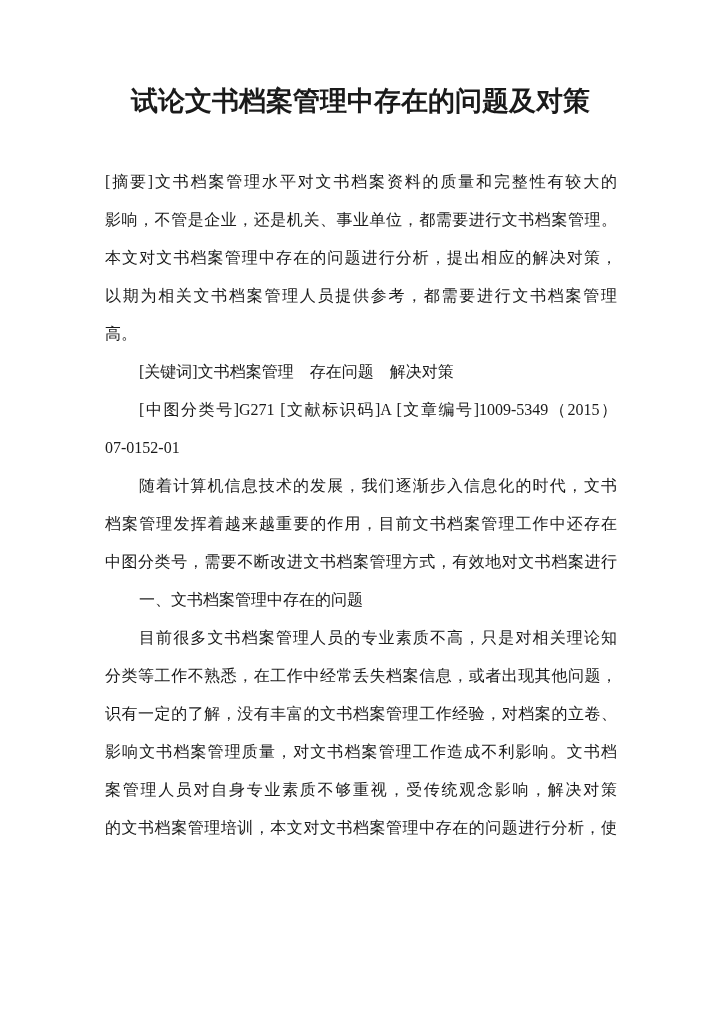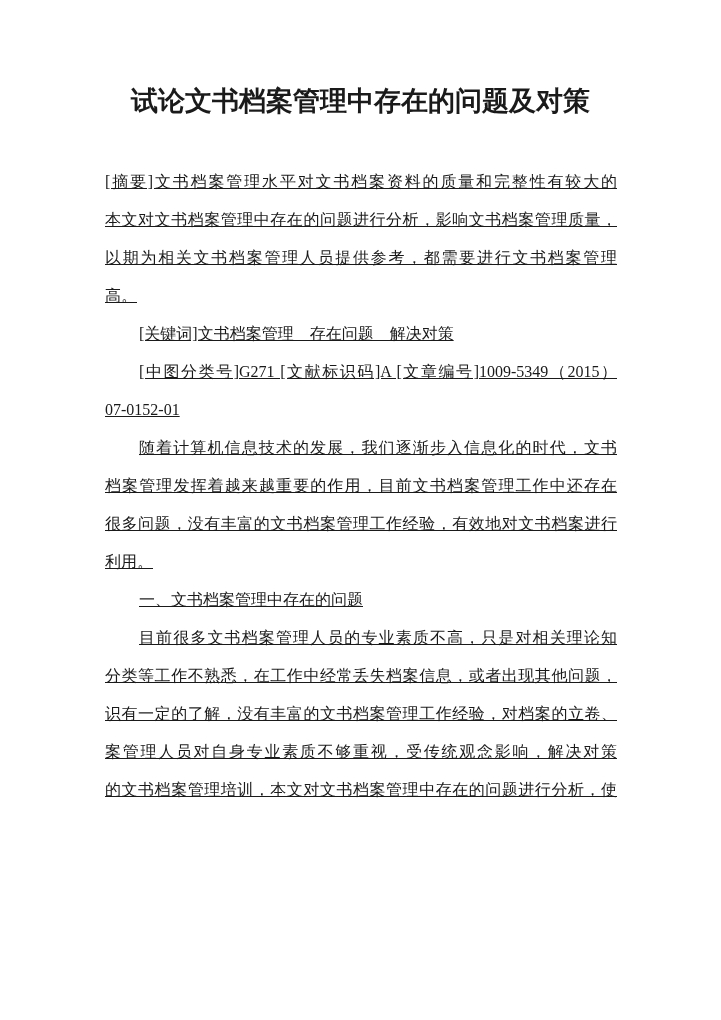--- a/index.html
+++ b/index.html
@@ -37,21 +37,20 @@
   .para {
     margin: 0;
     padding: 0;
   }
   .line {
     height: 38px;
     line-height: 38px;
     overflow: hidden;
     text-align: justify;
     text-align-last: justify;
-    text-decoration: underline;
   }
   .line.no-stretch {
     text-align: left;
     text-align-last: left;
   }
   .line.indent-first {
     text-indent: 34px;
   }
   .page-num {
     position: absolute;
@@ -66,43 +65,44 @@
 </style>
 </head>
 <body>
 
 <div class="page">
   <div class="doc-title">试论文书档案管理中存在的问题及对策</div>
 
   <div class="doc-body">
       <div class="para">
         <div class="line">[摘要]文书档案管理水平对文书档案资料的质量和完整性有较大的</div>
-        <div class="line">本文对文书档案管理中存在的问题进行分析，影响文书档案管理质量，</div>
+        <div class="line">影响，不管是企业，还是机关、事业单位，都需要进行文书档案管理。</div>
+        <div class="line">本文对文书档案管理中存在的问题进行分析，提出相应的解决对策，</div>
         <div class="line">以期为相关文书档案管理人员提供参考，都需要进行文书档案管理</div>
         <div class="line no-stretch">高。</div>
       </div>
       <div class="para">
         <div class="line no-stretch indent-first">[关键词]文书档案管理　存在问题　解决对策</div>
       </div>
       <div class="para">
         <div class="line indent-first">[中图分类号]G271 [文献标识码]A [文章编号]1009-5349（2015）</div>
         <div class="line no-stretch">07-0152-01</div>
       </div>
       <div class="para">
         <div class="line indent-first">随着计算机信息技术的发展，我们逐渐步入信息化的时代，文书</div>
         <div class="line">档案管理发挥着越来越重要的作用，目前文书档案管理工作中还存在</div>
-        <div class="line">很多问题，没有丰富的文书档案管理工作经验，有效地对文书档案进行</div>
-        <div class="line no-stretch">利用。</div>
+        <div class="line">中图分类号，需要不断改进文书档案管理方式，有效地对文书档案进行</div>
       </div>
       <div class="para">
         <div class="line no-stretch indent-first">一、文书档案管理中存在的问题</div>
       </div>
       <div class="para">
         <div class="line indent-first">目前很多文书档案管理人员的专业素质不高，只是对相关理论知</div>
         <div class="line">分类等工作不熟悉，在工作中经常丢失档案信息，或者出现其他问题，</div>
         <div class="line">识有一定的了解，没有丰富的文书档案管理工作经验，对档案的立卷、</div>
+        <div class="line">影响文书档案管理质量，对文书档案管理工作造成不利影响。文书档</div>
         <div class="line">案管理人员对自身专业素质不够重视，受传统观念影响，解决对策</div>
         <div class="line">的文书档案管理培训，本文对文书档案管理中存在的问题进行分析，使</div>
       </div>
     </div>
 
   <div class="page-num">1</div>
 </div>
 
 </body></html>

